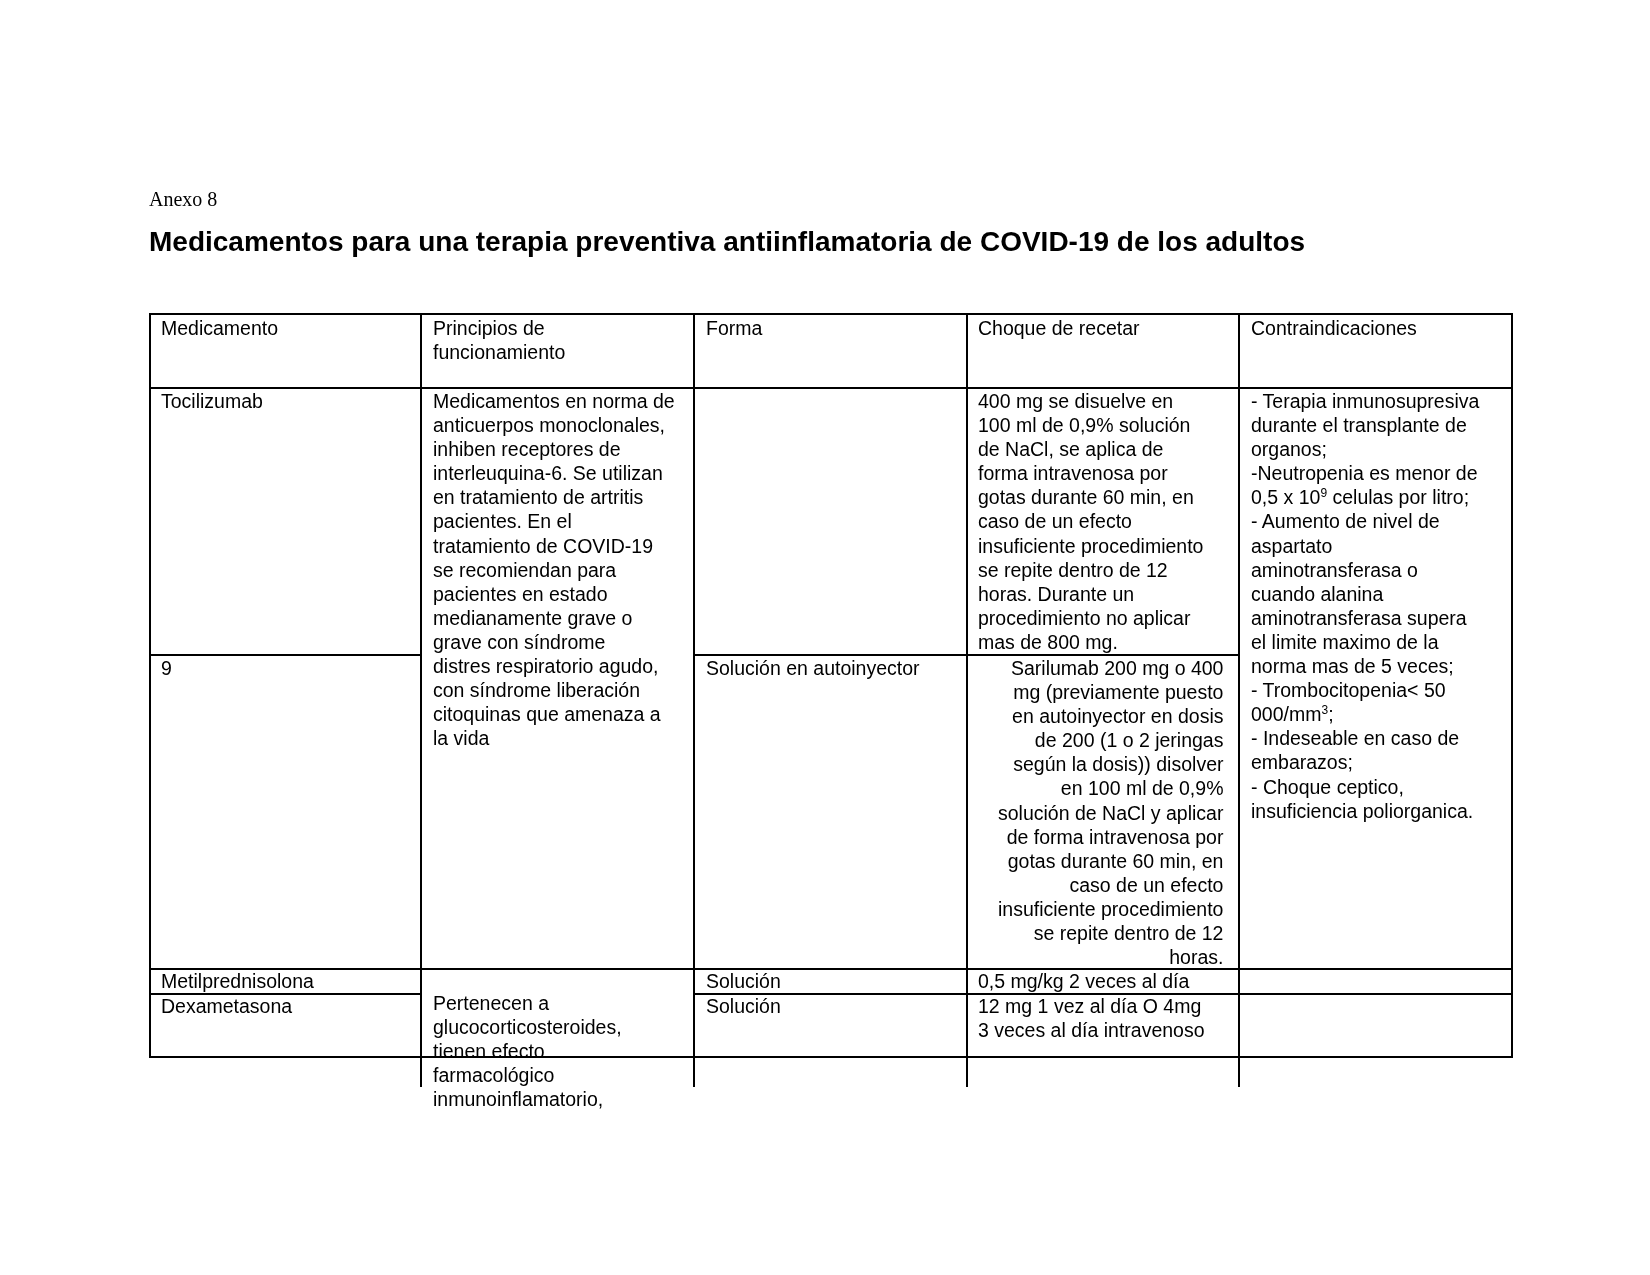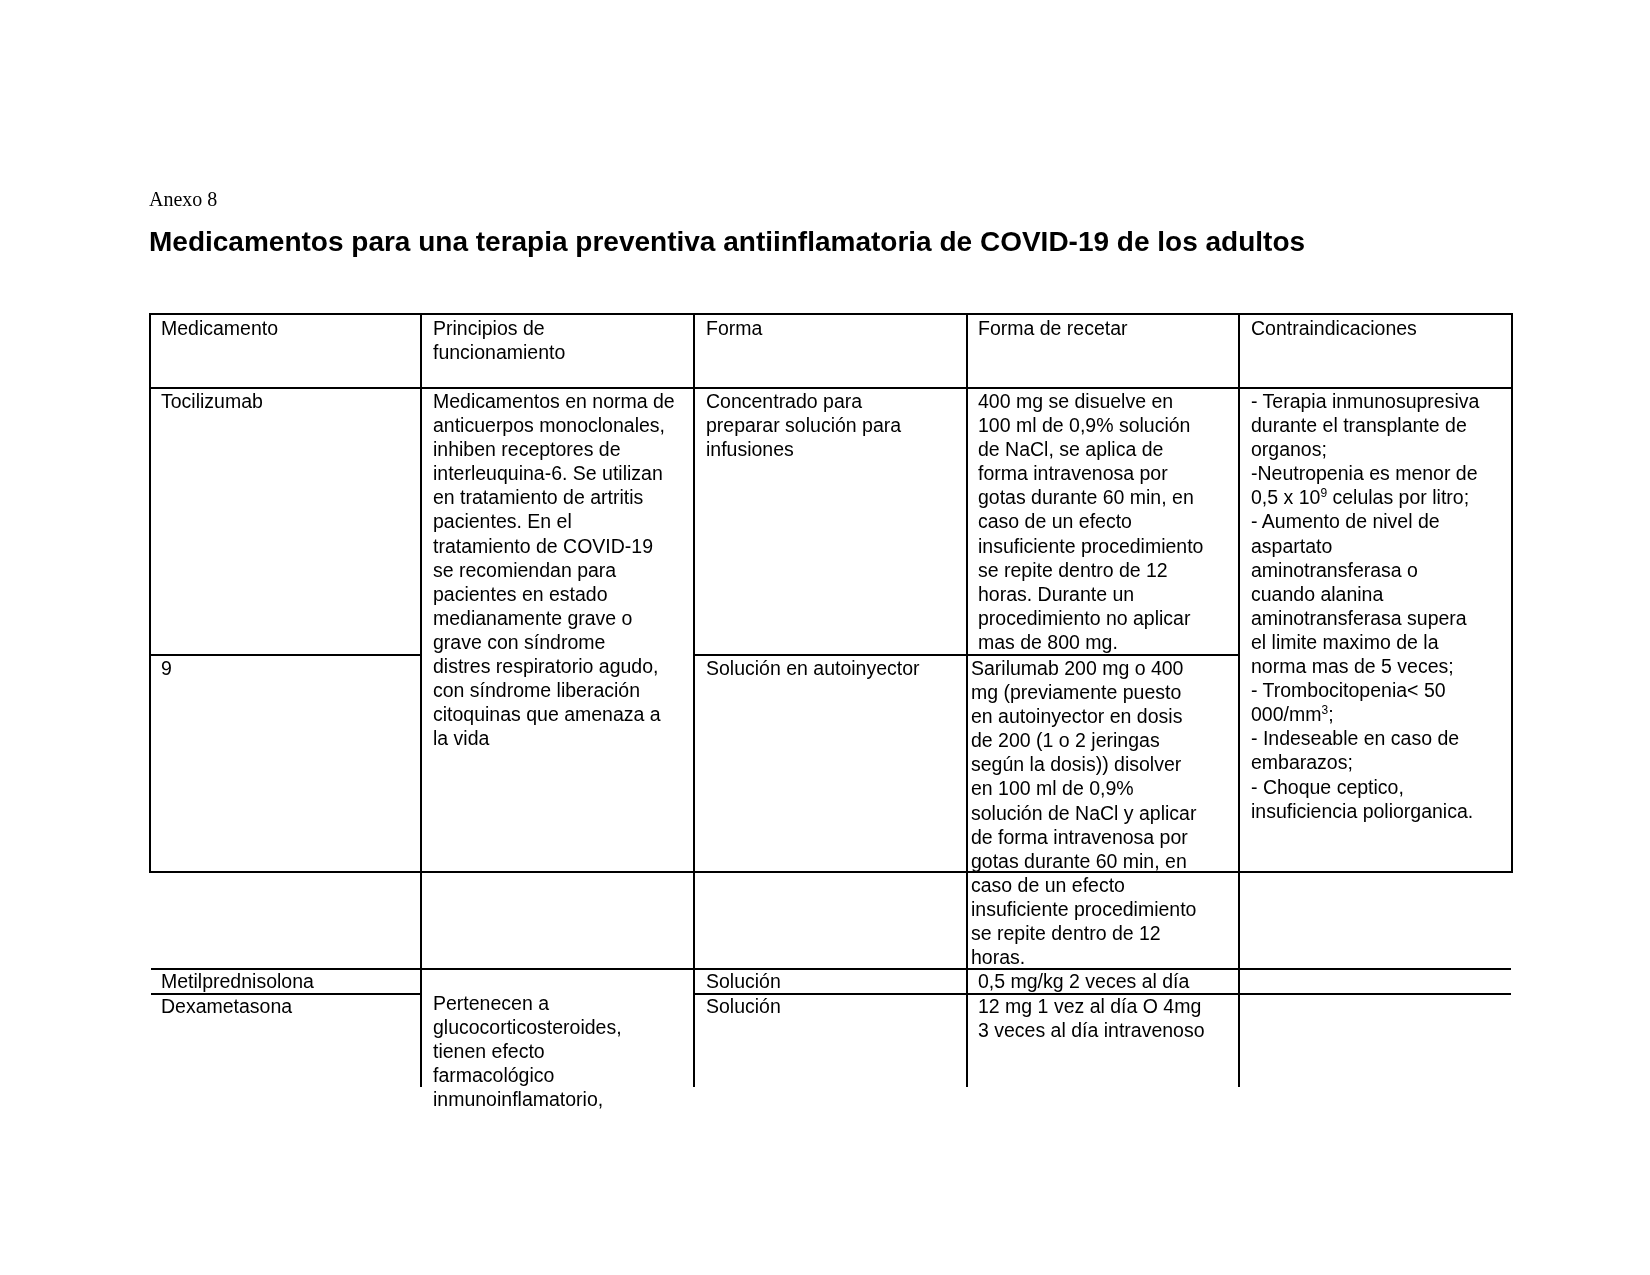--- a/index.html
+++ b/index.html
@@ -1,19 +1,19 @@
 <!DOCTYPE html>
 <html><head>
 <meta charset="utf-8">
 <style>
   html, body { margin: 0; padding: 0; background: #ffffff; }
   body { width: 1650px; height: 1275px; position: relative; overflow: hidden; color: #000; }
   .annex { position: absolute; left: 149px; top: 188px; font-family: "Liberation Serif", serif; font-size: 20px; }
   .title { position: absolute; left: 149px; top: 226px; font-family: Liberation Sans, sans-serif; font-size: 28px; font-weight: bold; margin: 0; white-space: nowrap; }
-  .tbl { position: absolute; left: 149px; top: 313px; width: 1364px; height: 560px; border: 2px solid #000; box-sizing: border-box; }
+  .tbl { position: absolute; left: 149px; top: 313px; width: 1364px; height: 745px; border: 2px solid #000; box-sizing: border-box; }
   .hl, .vl { position: absolute; background: #000; }
   .hl { height: 2px; }
   .vl { width: 2px; }
   .cell { position: absolute; font-family: "Liberation Sans", sans-serif; font-size: 19.5px; line-height: 24.1px; }
   .cell .ln { display: block; white-space: nowrap; }
   sup { font-size: 12px; line-height: 0; vertical-align: super; }
 </style>
 </head>
 <body>
 
@@ -38,21 +38,21 @@
     <span class="ln">Medicamento</span>
   </div>
   <div class="cell" style="left:282px; top:1px;">
     <span class="ln">Principios de</span>
     <span class="ln">funcionamiento</span>
   </div>
   <div class="cell" style="left:555px; top:1px;">
     <span class="ln">Forma</span>
   </div>
   <div class="cell" style="left:827px; top:1px;">
-    <span class="ln">Forma de recetar</span>
+    <span class="ln">Choque de recetar</span>
   </div>
   <div class="cell" style="left:1100px; top:1px;">
     <span class="ln">Contraindicaciones</span>
   </div>
 
   <div class="cell" style="left:10px; top:74px;">
     <span class="ln">Tocilizumab</span>
   </div>
   <div class="cell" style="left:282px; top:74px;">
     <span class="ln">Medicamentos en norma de</span>
@@ -63,25 +63,20 @@
     <span class="ln">pacientes. En el</span>
     <span class="ln">tratamiento de COVID-19</span>
     <span class="ln">se recomiendan para</span>
     <span class="ln">pacientes en estado</span>
     <span class="ln">medianamente grave o</span>
     <span class="ln">grave con síndrome</span>
     <span class="ln">distres respiratorio agudo,</span>
     <span class="ln">con síndrome liberación</span>
     <span class="ln">citoquinas que amenaza a</span>
     <span class="ln">la vida</span>
-  </div>
-  <div class="cell" style="left:555px; top:74px;">
-    <span class="ln">Concentrado para</span>
-    <span class="ln">preparar solución para</span>
-    <span class="ln">infusiones</span>
   </div>
   <div class="cell" style="left:827px; top:74px;">
     <span class="ln">400 mg se disuelve en</span>
     <span class="ln">100 ml de 0,9% solución</span>
     <span class="ln">de NaCl, se aplica de</span>
     <span class="ln">forma intravenosa por</span>
     <span class="ln">gotas durante 60 min, en</span>
     <span class="ln">caso de un efecto</span>
     <span class="ln">insuficiente procedimiento</span>
     <span class="ln">se repite dentro de 12</span>
@@ -109,21 +104,21 @@
     <span class="ln">- Choque ceptico,</span>
     <span class="ln">insuficiencia poliorganica.</span>
   </div>
 
   <div class="cell" style="left:10px; top:341px;">
     <span class="ln">9</span>
   </div>
   <div class="cell" style="left:555px; top:341px;">
     <span class="ln">Solución en autoinyector</span>
   </div>
-  <div class="cell" style="left:820px; top:341px;">
+  <div class="cell" style="left:847px; top:341px;text-align:right;">
     <span class="ln">Sarilumab 200 mg o 400</span>
     <span class="ln">mg (previamente puesto</span>
     <span class="ln">en autoinyector en dosis</span>
     <span class="ln">de 200 (1 o 2 jeringas</span>
     <span class="ln">según la dosis)) disolver</span>
     <span class="ln">en 100 ml de 0,9%</span>
     <span class="ln">solución de NaCl y aplicar</span>
     <span class="ln">de forma intravenosa por</span>
     <span class="ln">gotas durante 60 min, en</span>
     <span class="ln">caso de un efecto</span>

